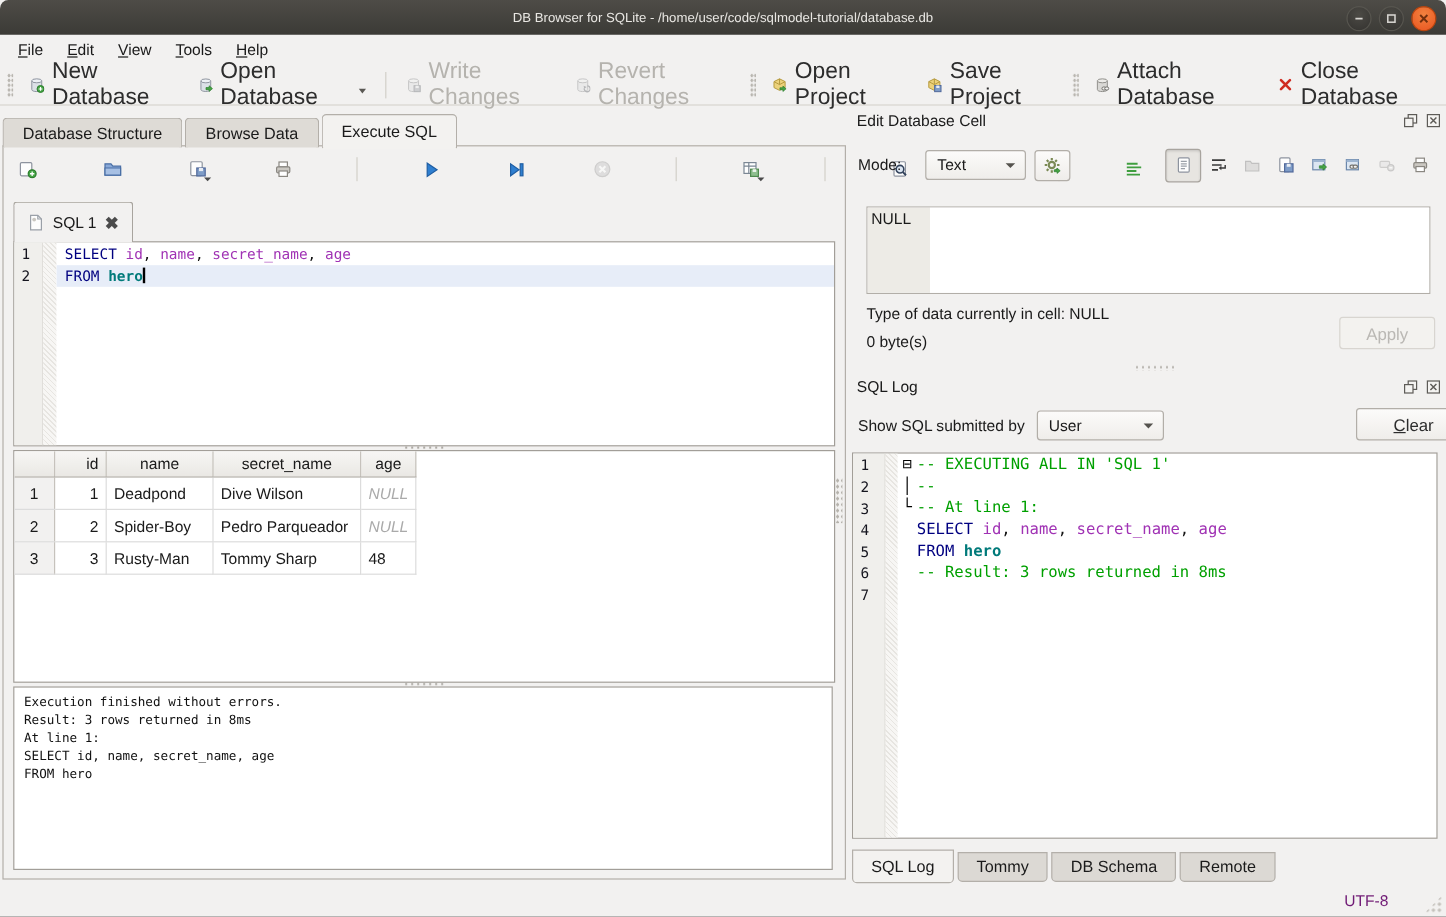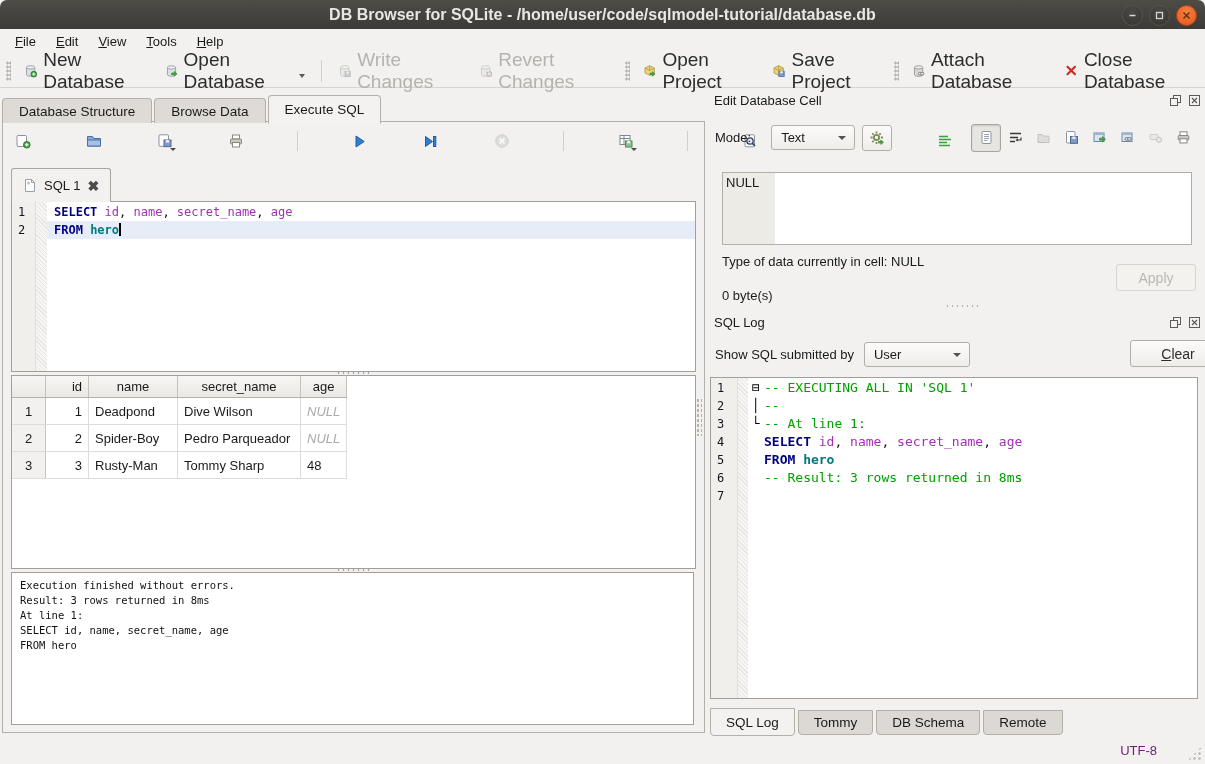--- a/index.html
+++ b/index.html
@@ -3,21 +3,21 @@
 <meta charset="utf-8">
 <style>
   html,body{margin:0;padding:0;background:#555;}
   .app{position:relative;width:1205px;height:764px;background:#f2f1f0;overflow:hidden;
        font-family:"Liberation Sans",sans-serif;font-size:13px;color:#1a1a1a;}
 
   
   .titlebar{position:absolute;top:0;left:0;right:0;height:29px;
     background:linear-gradient(#4e4c47,#3b3a36);border-radius:7px 7px 0 0;
     display:flex;align-items:center;justify-content:center;}
-  .title-text{color:#e9e7e3;font-weight:bold;font-size:16px;}
+  .title-text{color:#e9e7e3;font-weight:normal;font-size:11px;}
   .winbtns{position:absolute;right:8px;top:5px;display:flex;gap:6px;}
   .wb{width:19px;height:19px;border-radius:50%;display:flex;align-items:center;justify-content:center;
       font-size:11px;line-height:1;border:1px solid #57554f;color:#d6d4d0;
       background:radial-gradient(circle at 50% 32%,#4c4a45,#343330);}
   .wb.close{background:radial-gradient(circle at 50% 32%,#f2823f,#e95420);border-color:#b8450f;
       color:#6e2a0c;font-weight:bold;}
 
   
   .menubar{position:absolute;top:29px;left:0;right:0;height:25px;display:flex;align-items:center;padding-left:5px;}
   .menu-item{display:inline-block;padding:3px 10px;}
@@ -62,21 +62,21 @@
   
   .codebox{background:#fff;border:1px solid #a29e98;display:flex;
     font-family:"DejaVu Sans Mono",monospace;}
   .editor{position:absolute;left:8px;top:79px;width:683px;height:169px;font-size:12px;line-height:18px;}
   .gutter{background:#f0efec;border-right:1px solid #e0deda;color:#15151f;padding:1px 0 0 6px;box-sizing:border-box;}
   .editor .gutter{width:24px;}
   .hatch{width:11px;background:repeating-linear-gradient(45deg,#e7e5e1 0 1px,#f7f6f4 1px 3px);}
   .codearea{flex:1;padding-top:1px;overflow:hidden;}
   .cl{padding-left:7px;white-space:pre;}
   .cl.cur{background:#e7edf8;}
-  .kw{color:#000080;font-weight:bold;}
+  .kw{color:#000080;font-weight:normal;}
   .id{color:#a032b4;}
   .tb{color:#007a7a;font-weight:bold;}
   .cm{color:#00a000;}
   .pl{color:#111;}
   .caret{display:inline-block;width:1.5px;height:13px;background:#000;vertical-align:-2px;}
 
   .hdots{position:absolute;left:333px;width:34px;height:4px;
     background-image:radial-gradient(#aaa7a1 1px,transparent 1.2px);background-size:5px 4px;}
 
   
@@ -114,21 +114,21 @@
   .sqbtn{width:30px;height:26px;background:linear-gradient(#fcfbfa,#efedea);border:1px solid #b2aea8;
     border-radius:3px;display:flex;align-items:center;justify-content:center;box-sizing:border-box;}
   .icbtn{width:28px;height:26px;display:flex;align-items:center;justify-content:center;border-radius:3px;position:relative;}
   .icbtn.pressed{background:#e7e5e1;border:1px solid #a8a49e;box-shadow:inset 0 1px 2px rgba(0,0,0,.14);}
 
   .cellbox{position:absolute;left:15px;top:84px;width:468px;height:71px;background:#fff;
     border:1px solid #b2aea8;display:flex;}
   .cellgut{width:52px;background:#edebe6;padding:2px 0 0 3px;box-sizing:border-box;font-size:13px;}
 
   .typeline{position:absolute;left:15px;top:166px;}
-  .sizeline{position:absolute;left:15px;top:200px;}
+  .sizeline{position:absolute;left:15px;top:189px;}
   .btn{height:27px;border-radius:3px;display:flex;align-items:center;justify-content:center;
     font-size:14px;box-sizing:border-box;}
   .btn.disabled{background:#f3f2ef;border:1px solid #d8d5d0;color:#bab8b4;}
   .btn.normal{background:linear-gradient(#fcfbfa,#efedea);border:1px solid #b2aea8;color:#2d2d2d;}
   .btn.normal span{display:inline-block;}
   .btn.normal span::first-letter{text-decoration:underline;}
   .apply{position:absolute;left:409px;top:176px;width:80px;}
   .ddots{position:absolute;left:238px;top:216px;width:36px;height:5px;
     background-image:radial-gradient(#b5b2ac 1px,transparent 1.2px);background-size:5px 4px;}
 

